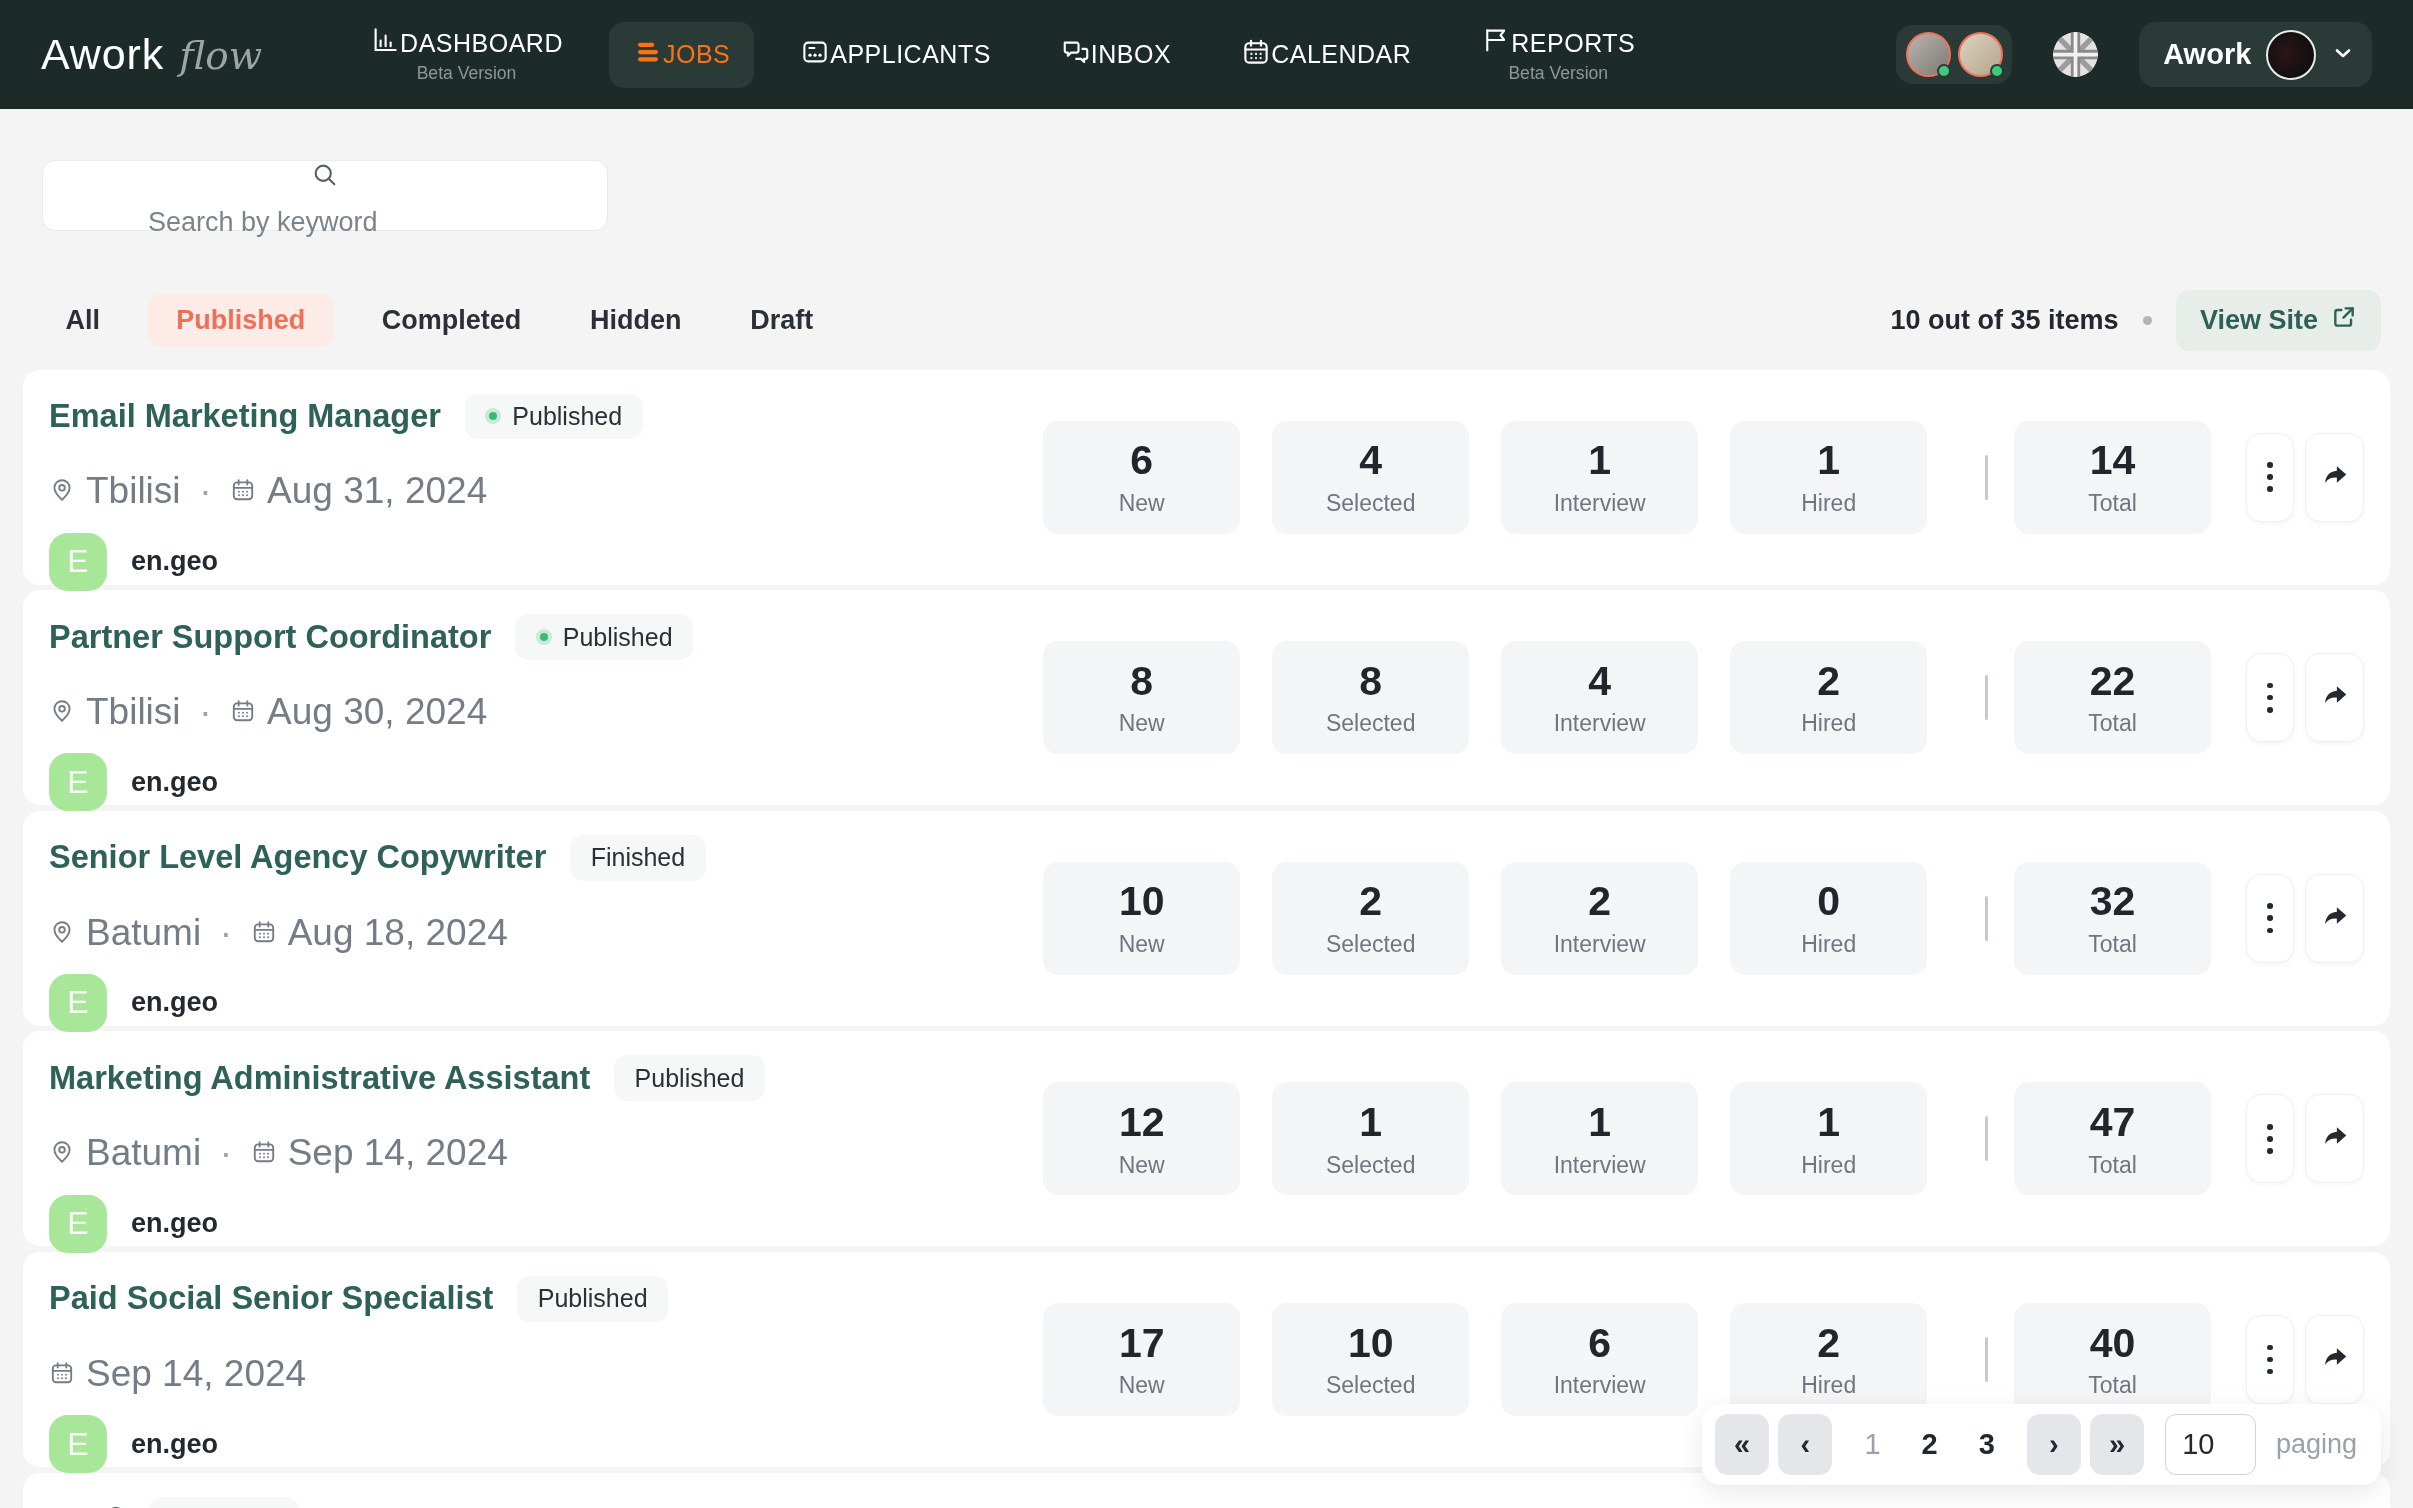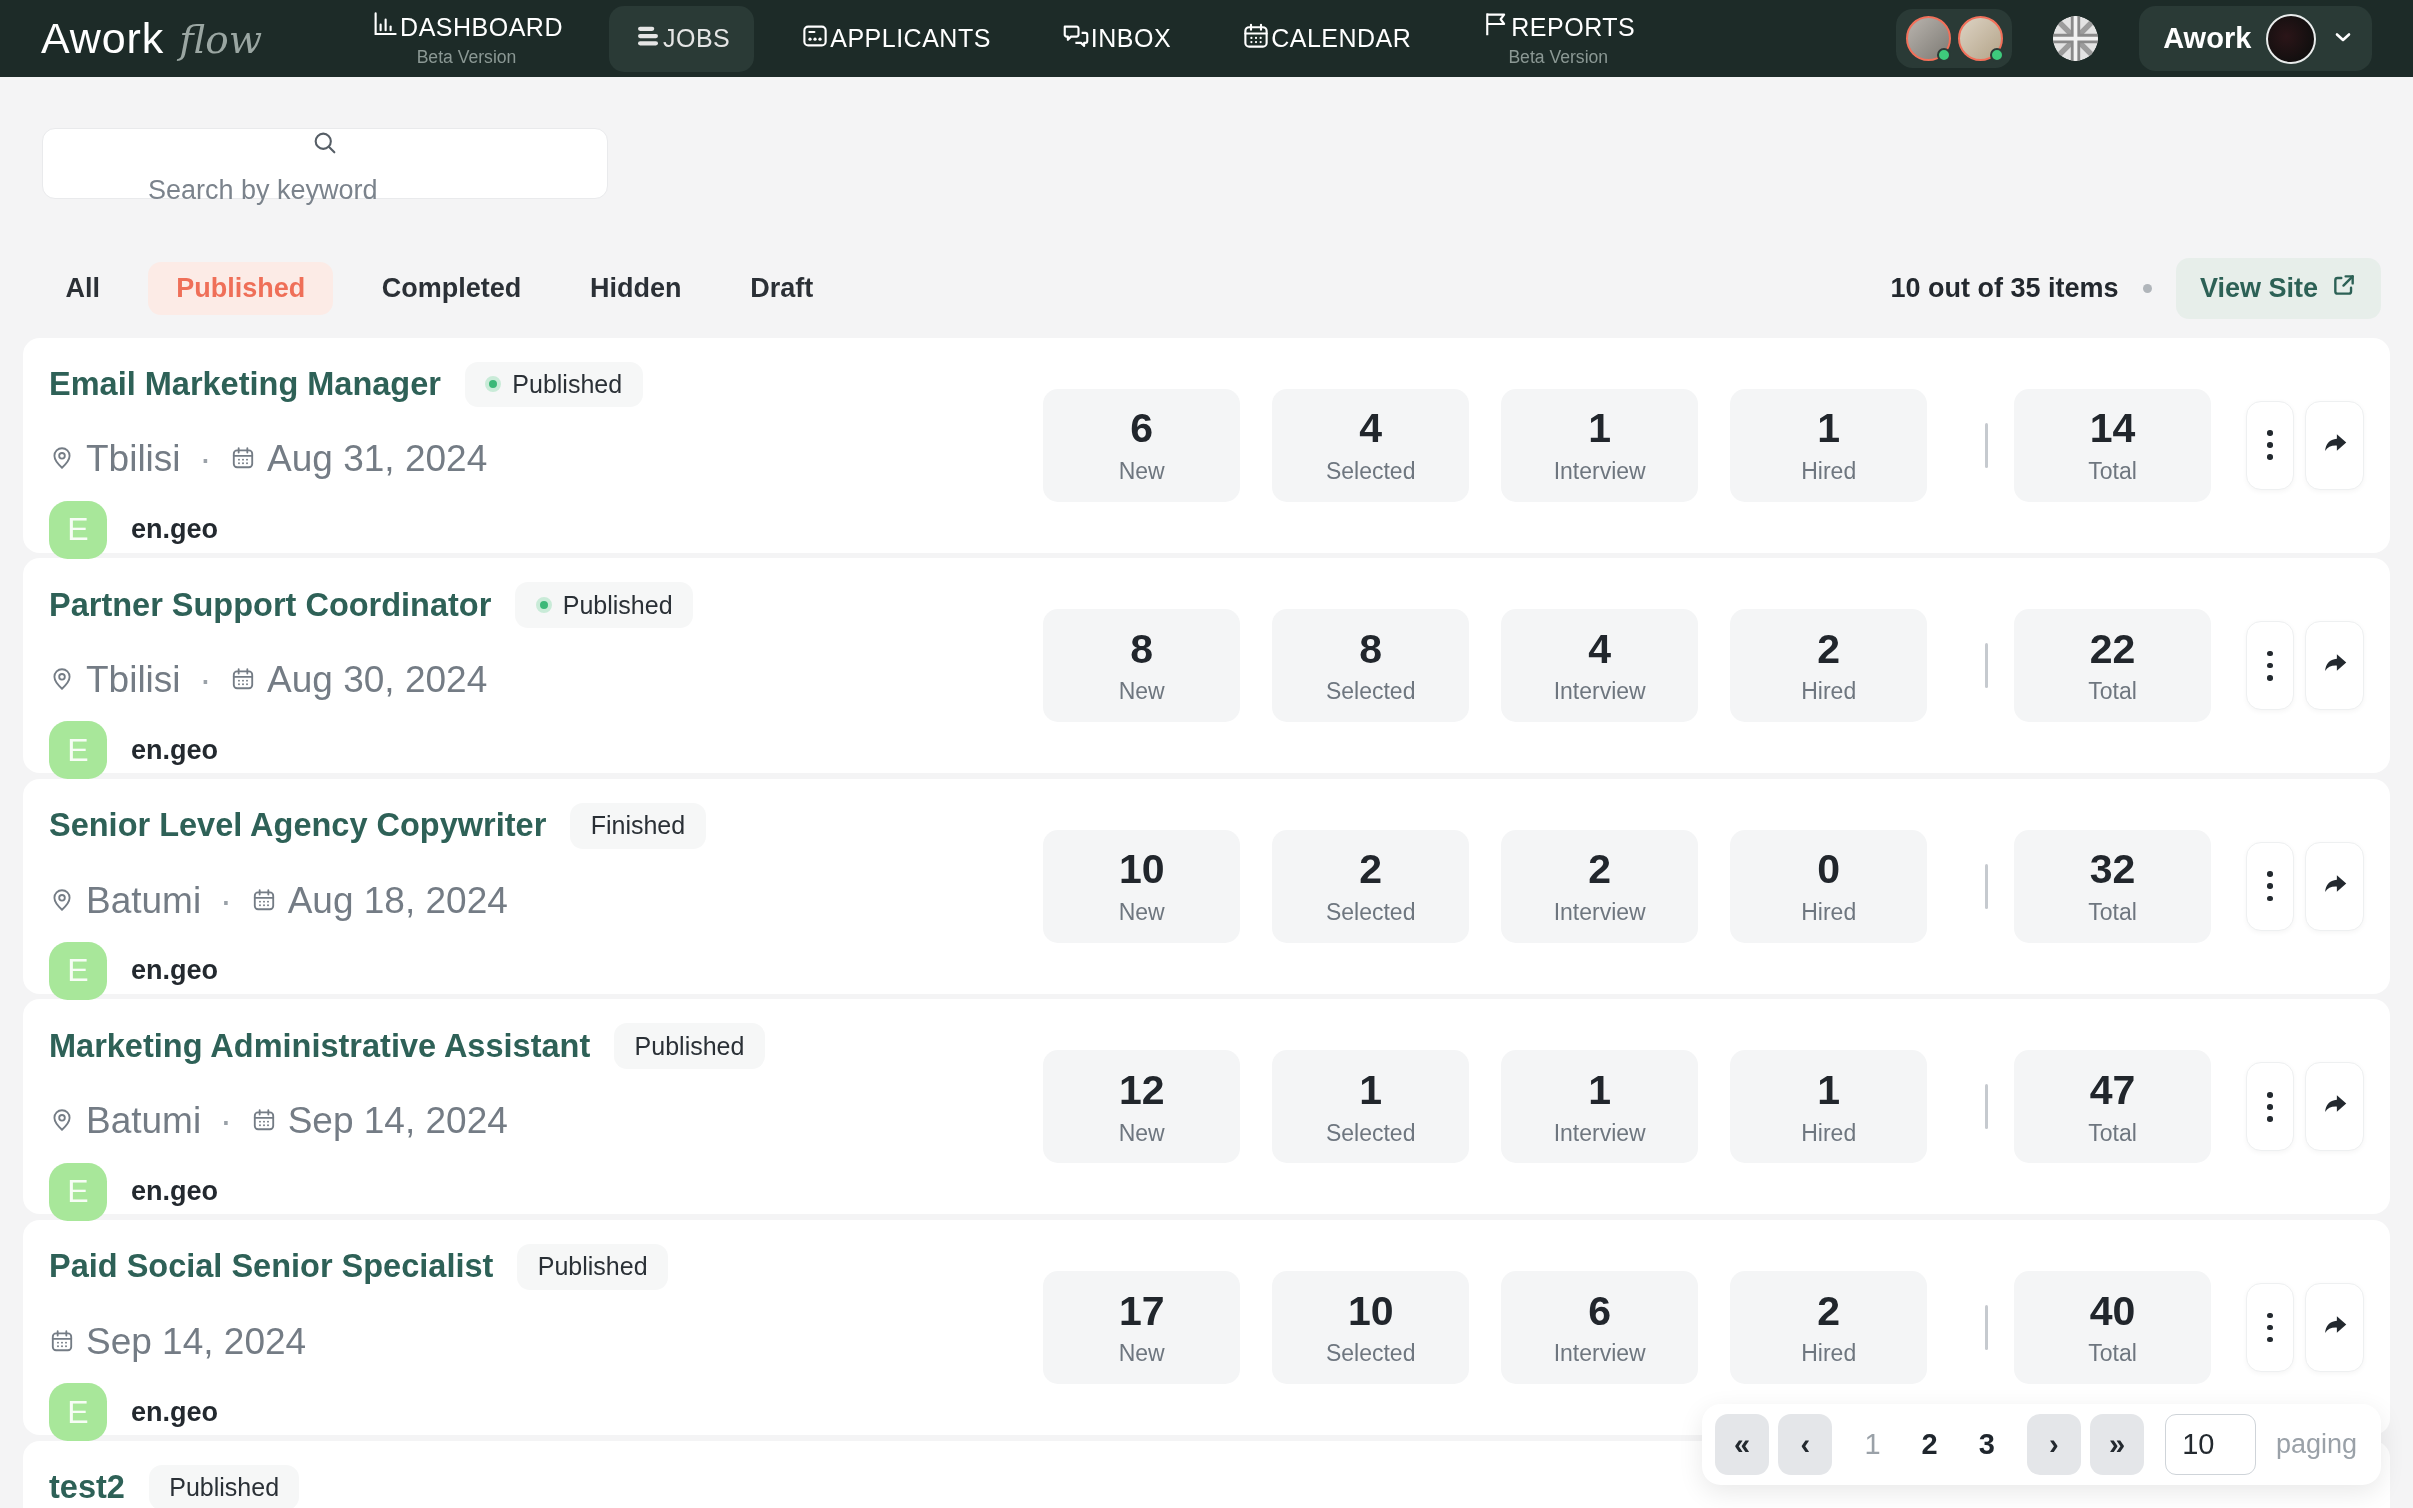--- a/index.html
+++ b/index.html
@@ -1,30 +1,30 @@
 <!DOCTYPE html>
 <html style="font-size:15px"><head>
 <meta charset="utf-8">
 <style>
   * { margin:0; padding:0; box-sizing:border-box; }
   html,body { width:2413px; height:1508px; overflow:hidden; }
   body { font-family:"Liberation Sans", sans-serif; background:#f4f4f5; position:relative; }
 
   
-  .nav { height:77px; background:#1d2b28; display:flex; align-items:center; padding:0 41px; }
+  .nav { height:109px; background:#1d2b28; display:flex; align-items:center; padding:0 41px; }
   .logo { display:flex; align-items:baseline; gap:15px; margin-right:84px; }
   .logo-main { color:#fff; font-size:43px; font-weight:300; letter-spacing:0.9px; }
   .logo-flow { color:#9aa6a2; font-size:39px; font-style:italic; font-family:"DejaVu Serif", serif; }
   .nav-items { display:flex; align-items:center; gap:22px; }
   .nav-item { display:flex; flex-direction:column; align-items:center; padding:15px 24px; border-radius:15px; cursor:pointer; }
   .nav-item .row { display:flex; align-items:center; color:#fff; font-size:25px; font-weight:400; letter-spacing:0.5px; }
   .nav-item svg { width:30px; height:30px; }
   .nav-item .sub { font-size:17.6px; color:#8b9894; margin-top:2px; }
   .nav-item.active { background:#2a3a36; }
-  .nav-item.active .row { color:#e5e5e5; }
+  .nav-item.active .row { color:#f97316; }
   .nav-right { margin-left:auto; display:flex; align-items:center; gap:41px; }
   .avatar-group { background:#2a3a36; border-radius:16.7px; padding:7.4px 9.3px; display:flex; gap:7.4px; }
   .ava { width:45px; height:45px; border-radius:50%; border:2.8px solid #f2705a; position:relative; }
   .ava.a1 { background:linear-gradient(135deg,#b9b4ae 0%,#7d7a74 100%); }
   .ava.a2 { background:linear-gradient(135deg,#ddd3c4 0%,#b3a489 100%); }
   .ava .st { position:absolute; right:-2.8px; bottom:-2.8px; width:14px; height:14px; border-radius:50%; background:#3ecb7c; border:2.8px solid #2a3a36; }
   .flag { width:45px; height:45px; border-radius:50%; overflow:hidden; }
   .workspace { background:#2a3a36; border-radius:16.7px; padding:7.4px 16.7px 7.4px 24px; display:flex; align-items:center; gap:15px; cursor:pointer; }
   .workspace .wname { color:#fff; font-size:29px; font-weight:700; }
   .workspace .wava { width:50px; height:50px; border-radius:50%; background:radial-gradient(circle at 40% 45%, #2b1518 0%, #120f0f 70%); border:2.8px solid #e9ecec; }

